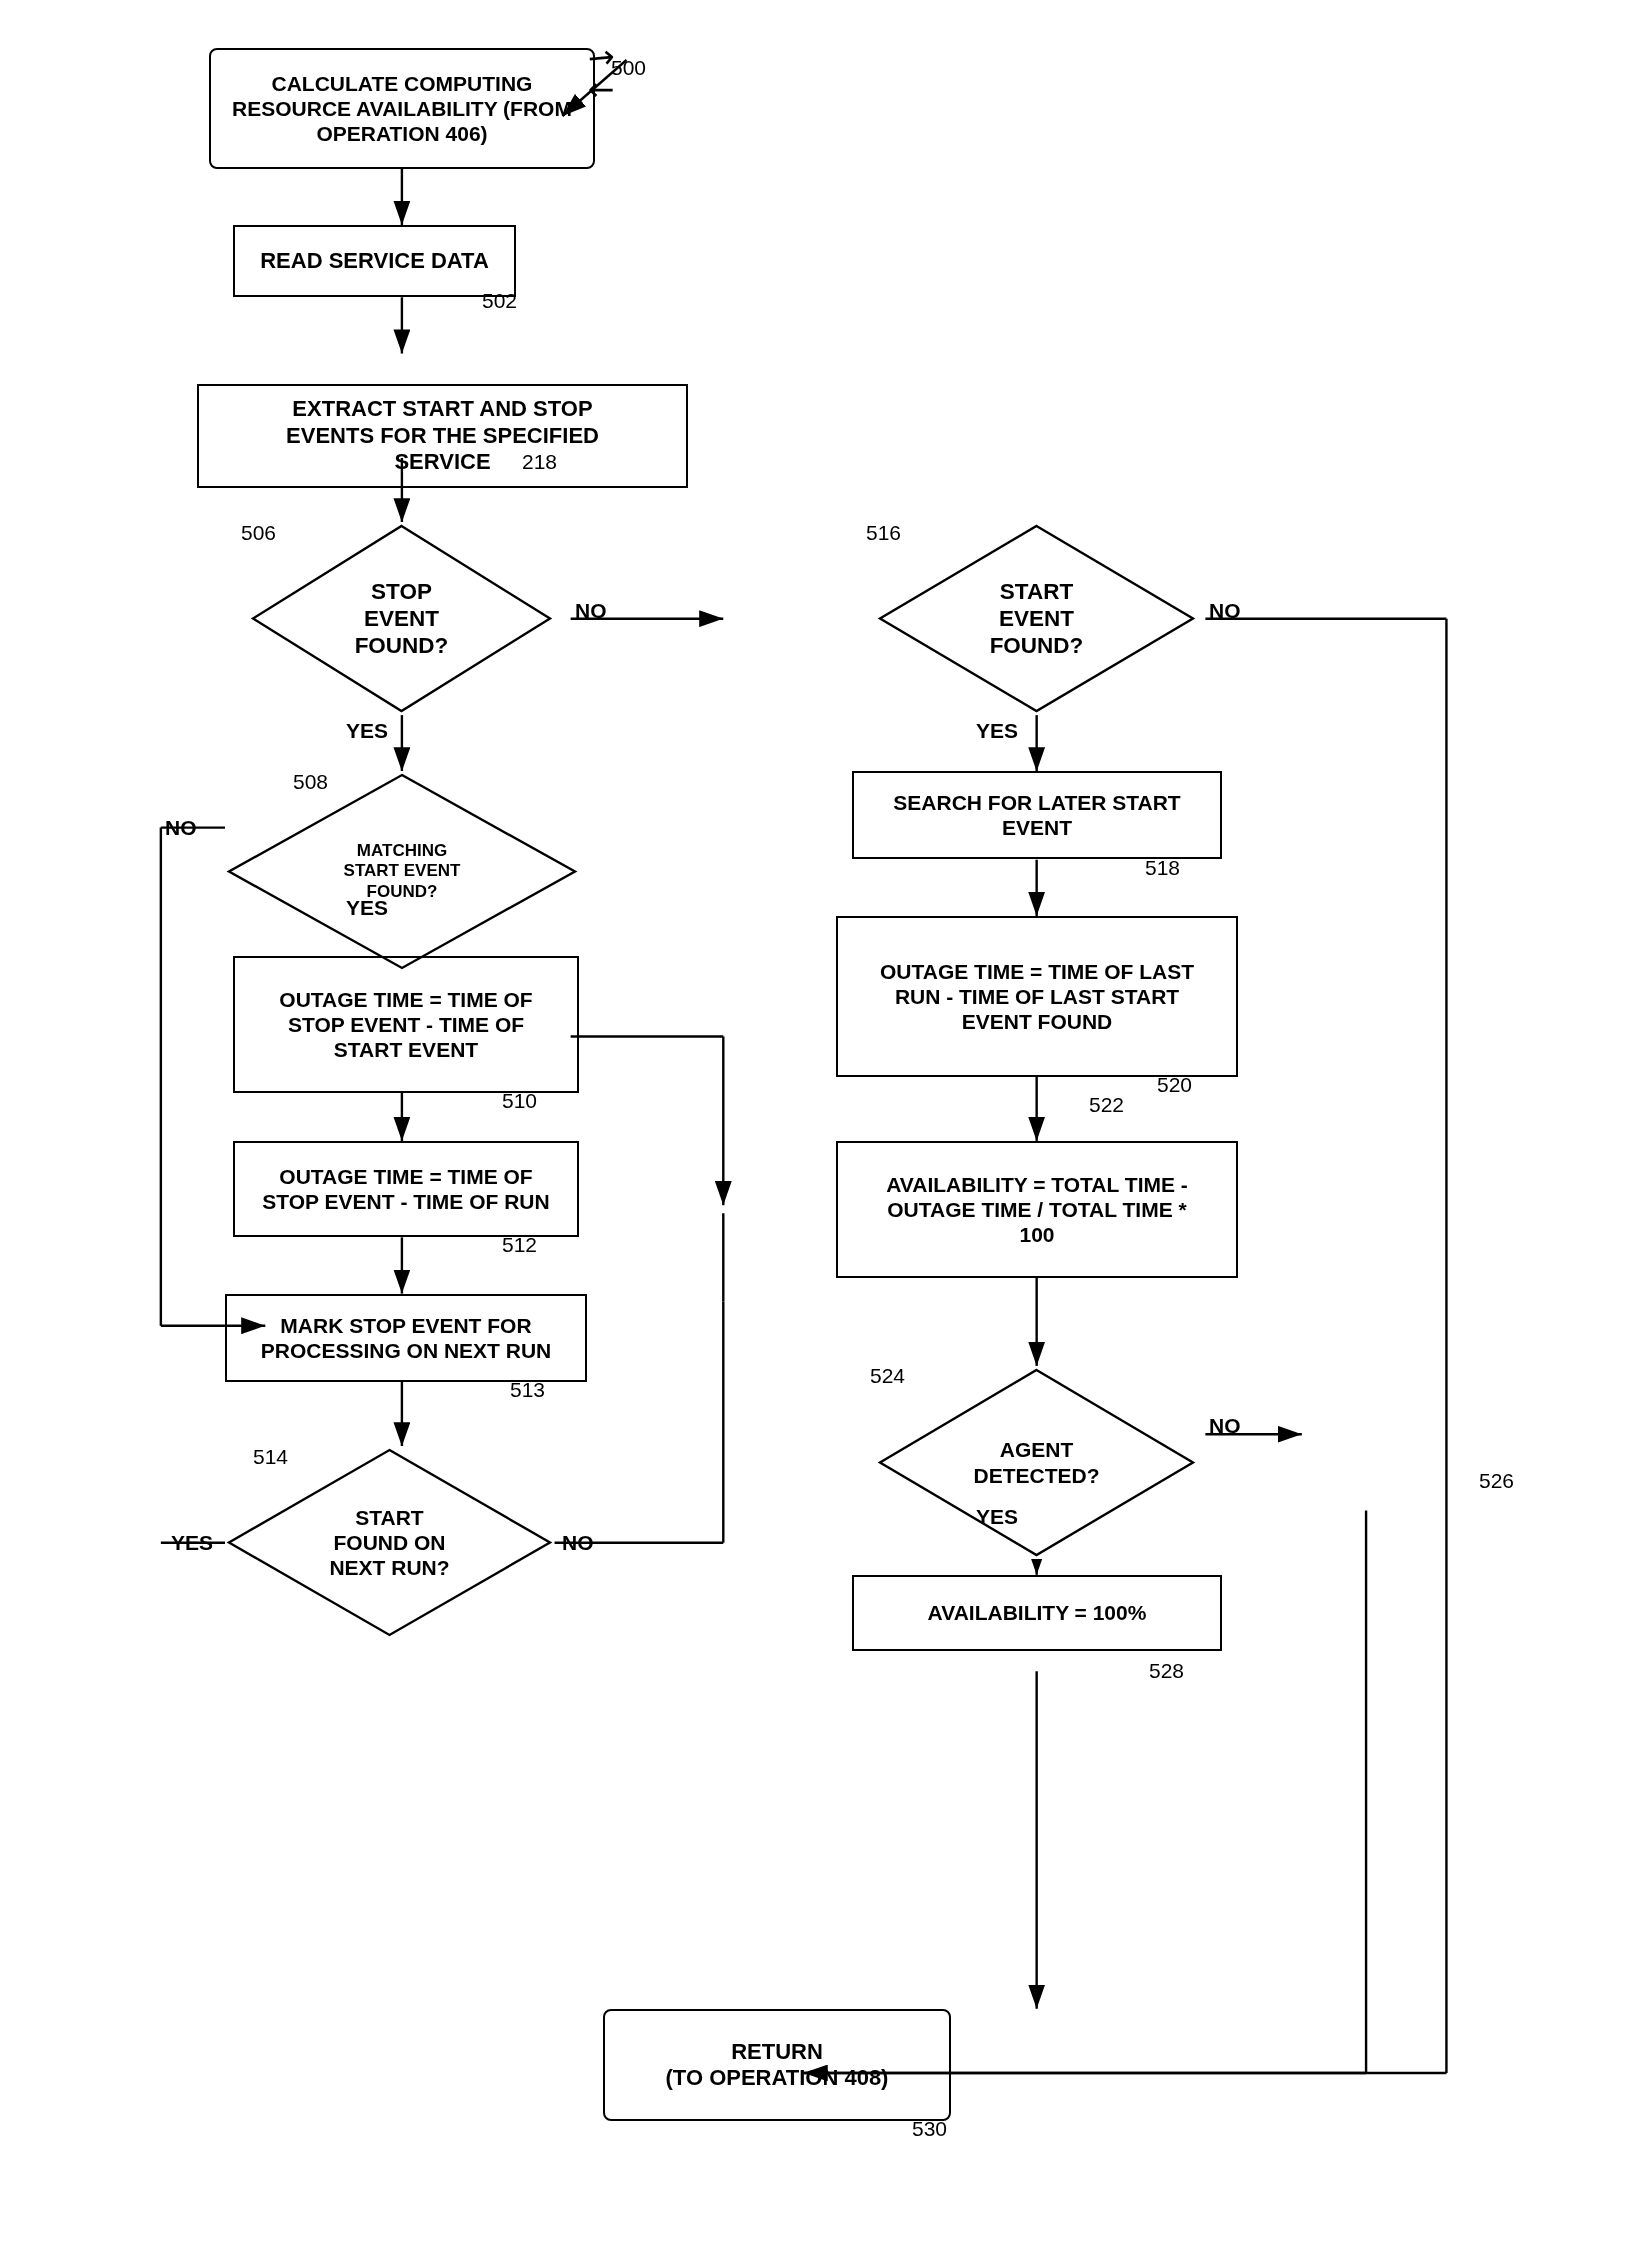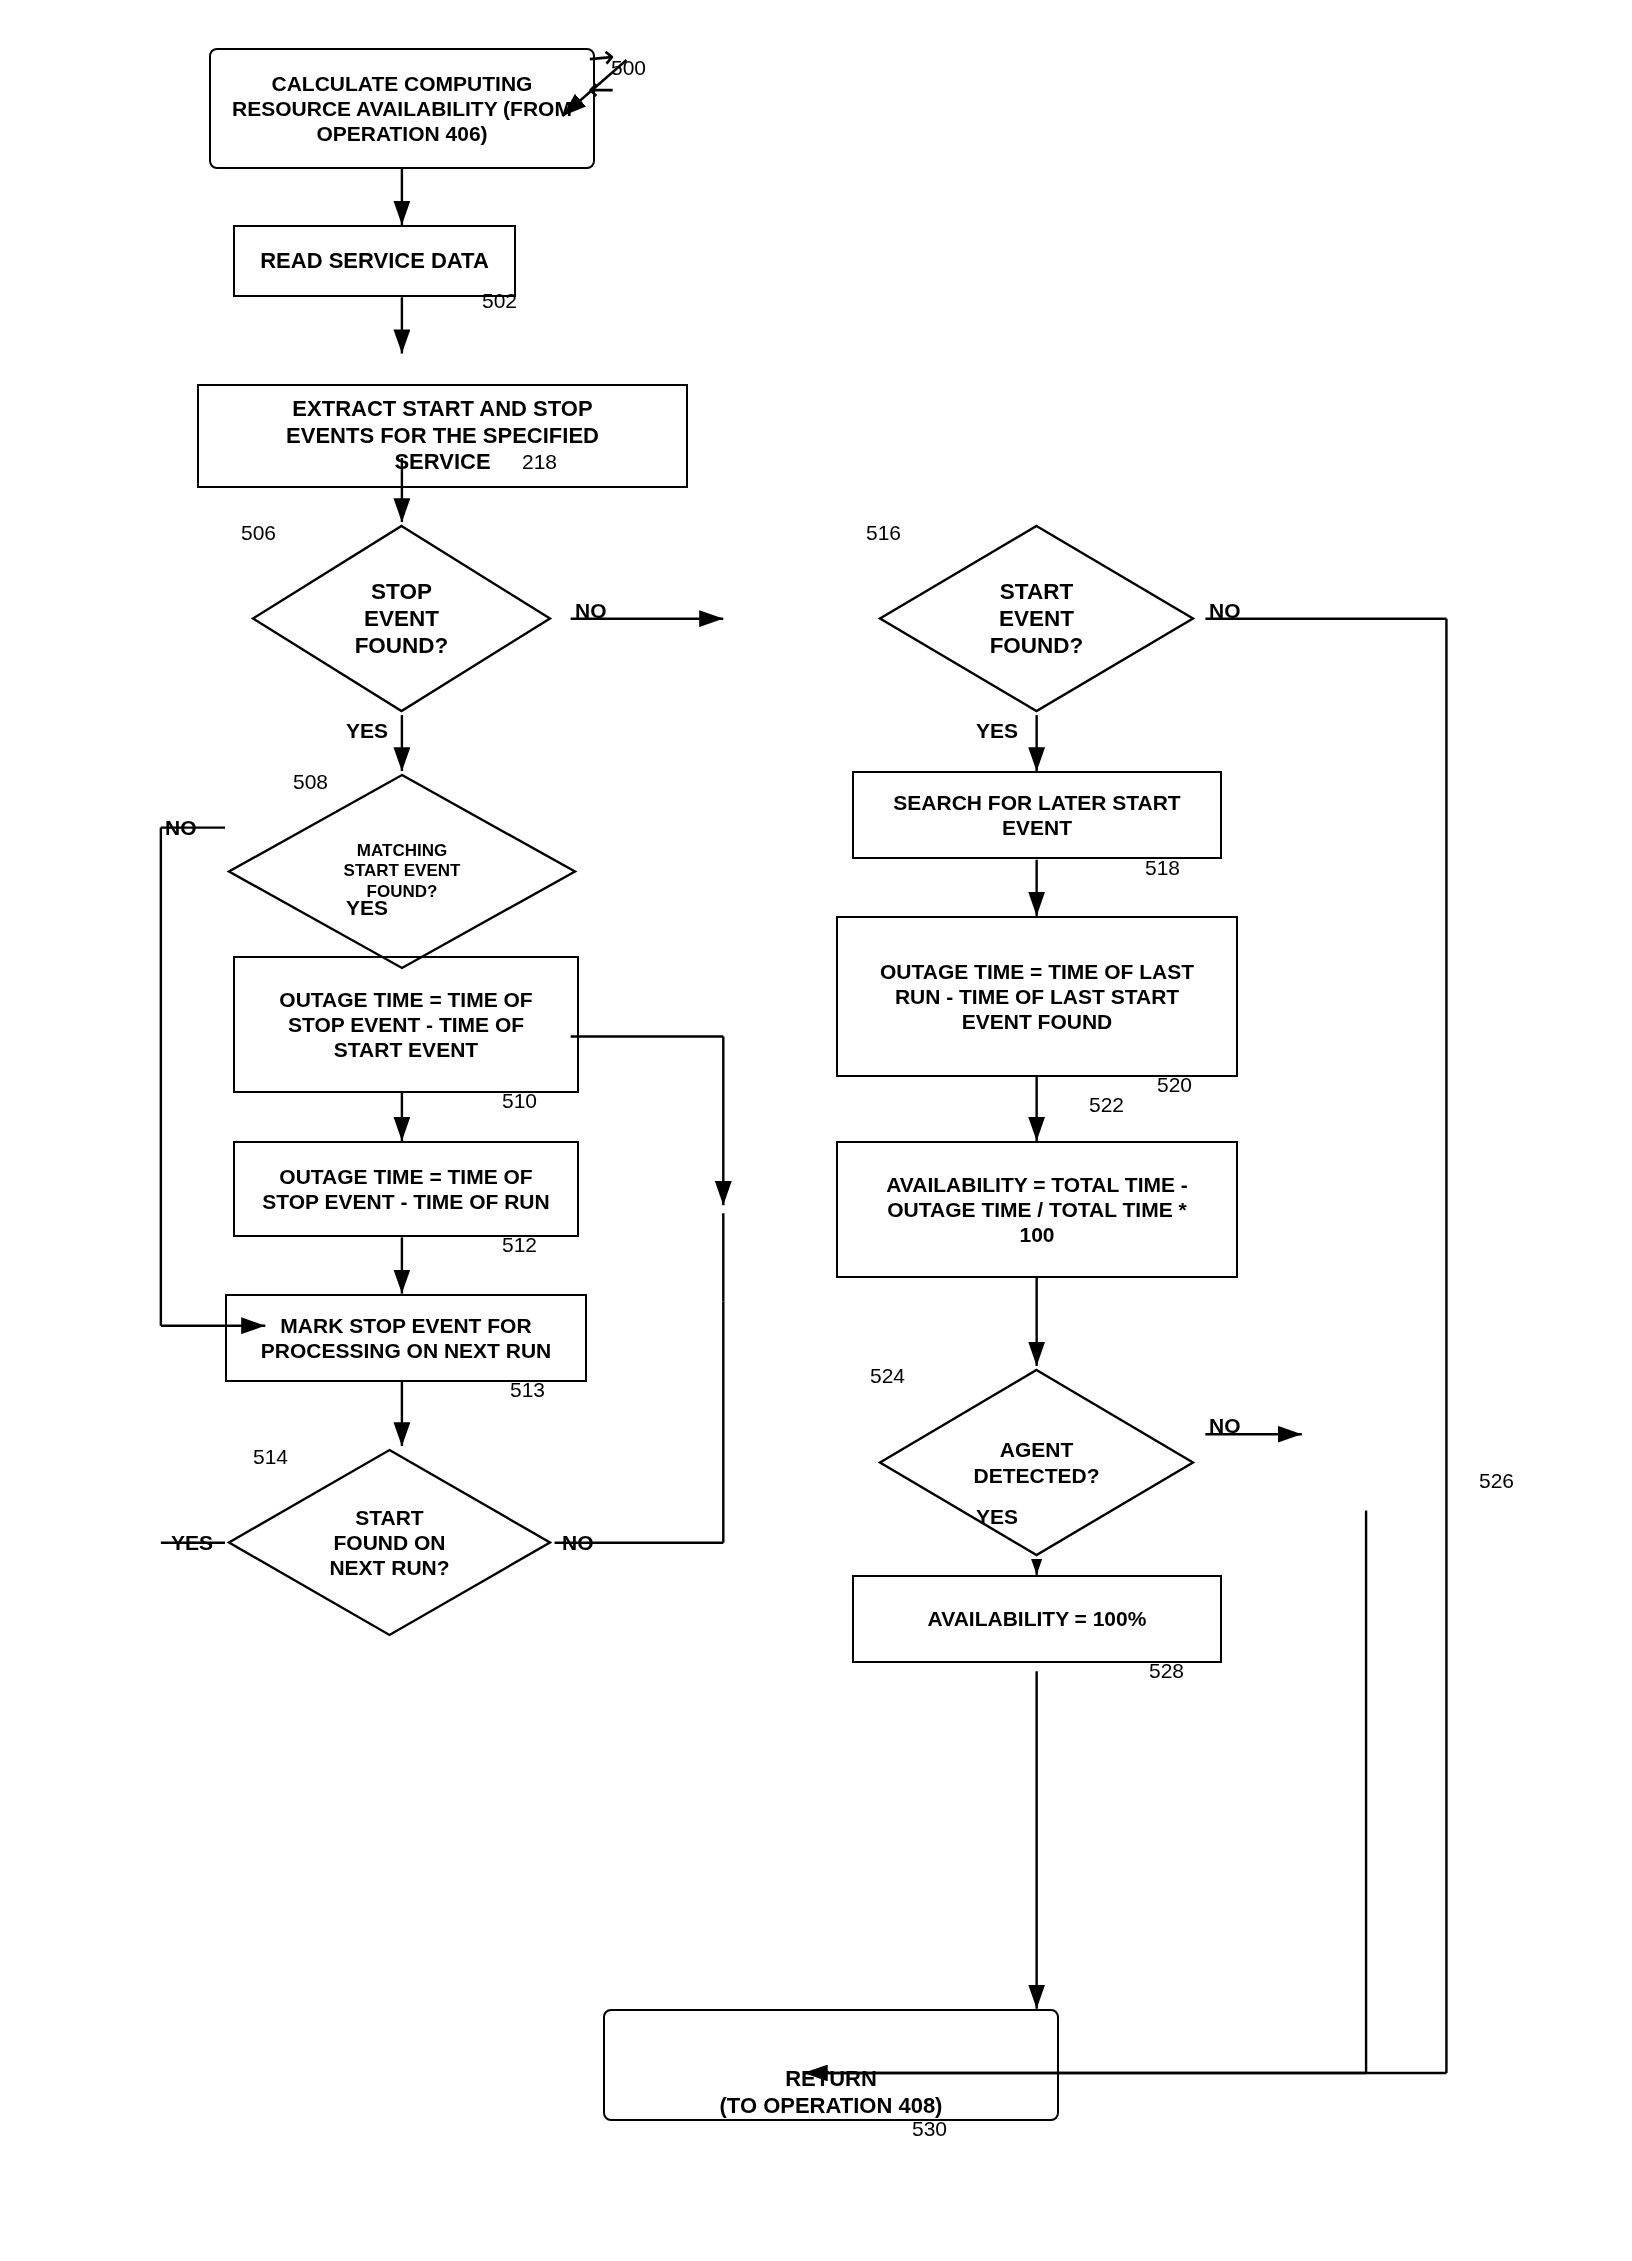--- a/index.html
+++ b/index.html
@@ -249,26 +249,26 @@
       </svg>
       <div class="diamond-text" style="font-size:21px;">AGENT<br>DETECTED?</div>
     </div>
   </div>
   <div class="label" style="left:870px; top:1364px; font-size:21px;">524</div>
   <div class="label" style="left:976px; top:1505px; font-size:21px; font-weight:bold;">YES</div>
   <div class="label" style="left:1209px; top:1414px; font-size:21px; font-weight:bold;">NO</div>
 
   <div class="label" style="left:1479px; top:1469px; font-size:21px;">526</div>
 
-  <div class="shape rect" style="left:852px; top:1575px; width:370px; height:88px; font-size:21px;">
+  <div class="shape rect" style="left:852px; top:1575px; width:370px; height:76px; font-size:21px;">
     <span>AVAILABILITY = 100%</span>
   </div>
   <div class="label" style="left:1149px; top:1659px; font-size:21px;">528</div>
 
-  <div class="shape rounded-rect" style="left:603px; top:2009px; width:456px; height:112px; font-size:22px;align-items:flex-end;">
+  <div class="shape rounded-rect" style="left:603px; top:2009px; width:348px; height:112px; font-size:22px;">
     <span style="text-align:center;">RETURN<br>(TO OPERATION 408)</span>
   </div>
   <div class="label" style="left:912px; top:2117px; font-size:21px;">530</div>
 
   <svg style="position:absolute; top:44px; left:538px; width:121px; height:96px;" viewBox="0 0 150 120" width="121" height="96">
     <line x1="110" y1="20" x2="30" y2="90" stroke="#000" stroke-width="3" marker-end="url(#arrowhead)"></line>
   </svg>
 
 </div>
 

